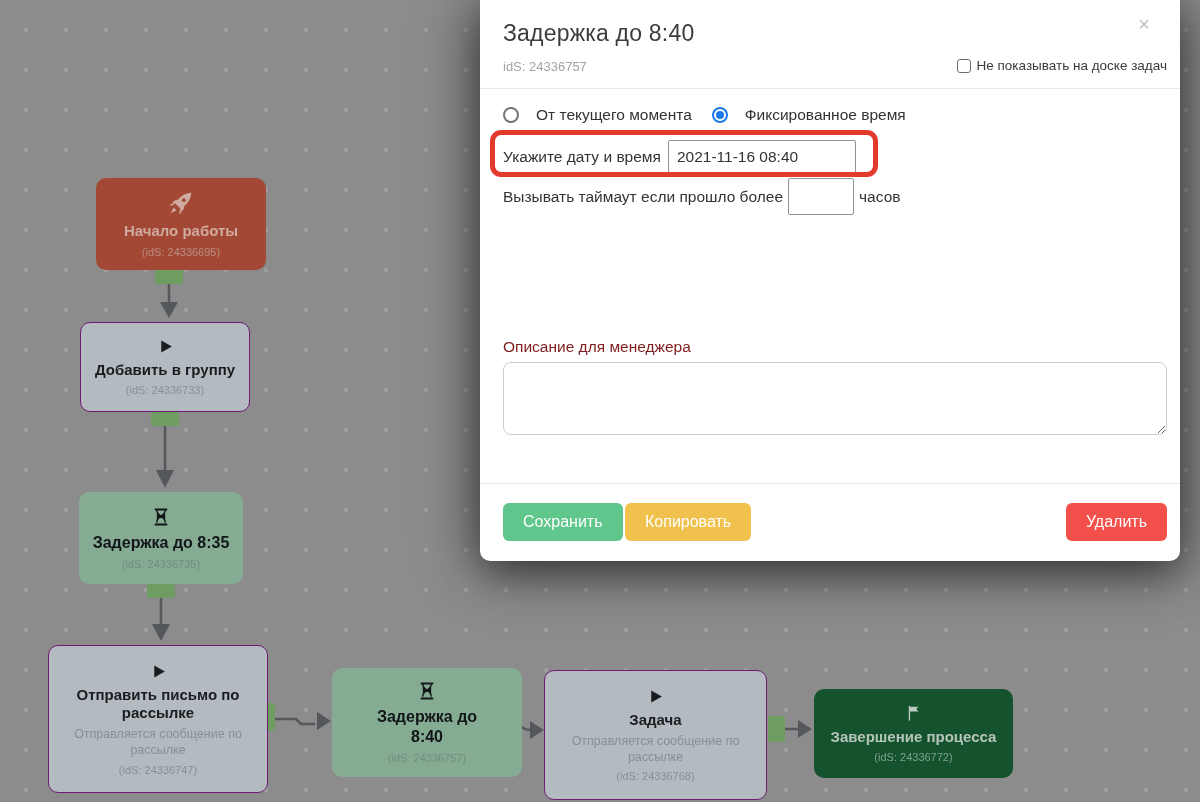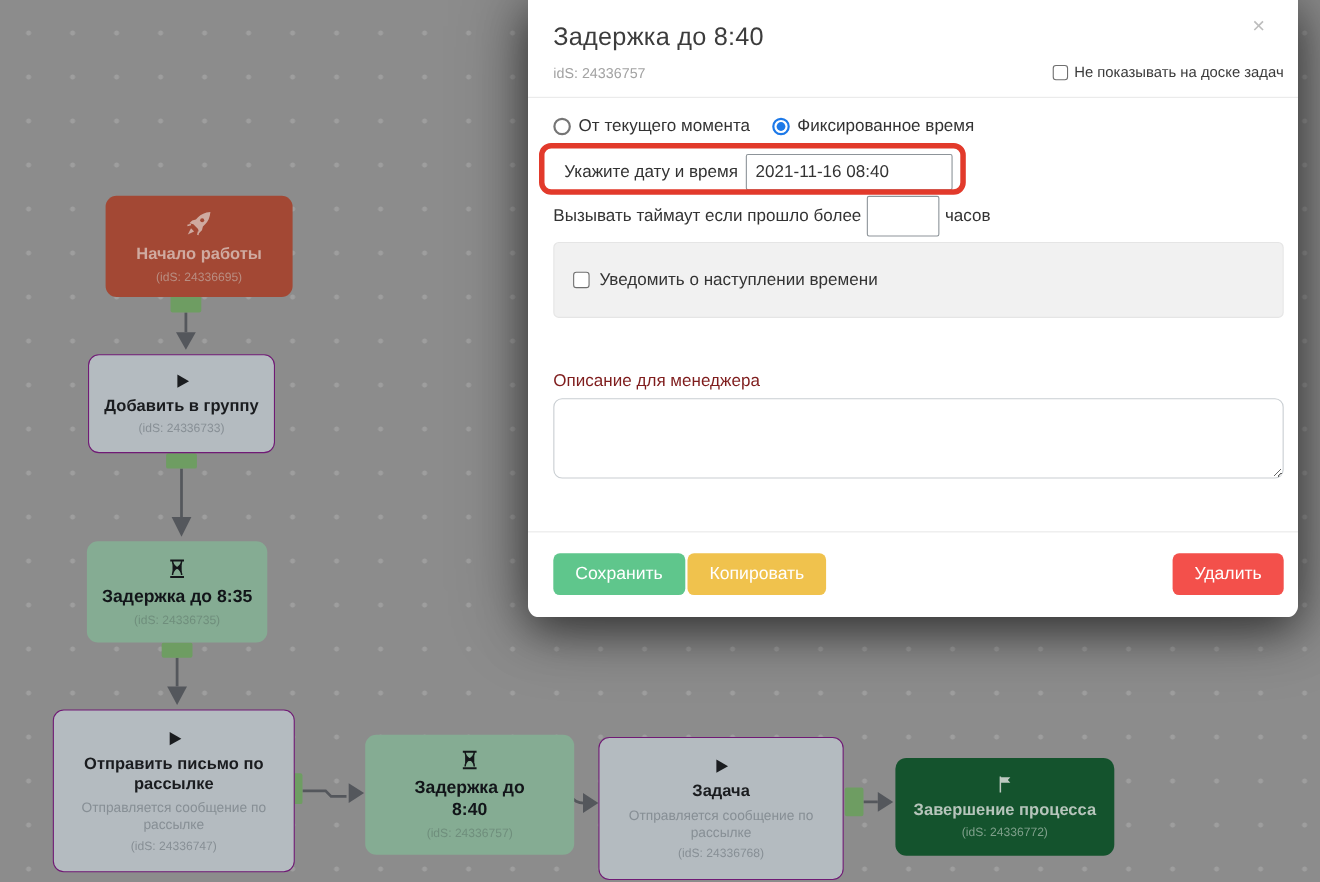--- a/index.html
+++ b/index.html
@@ -60,27 +60,27 @@
   .modal__title { position:absolute; left:23px; top:20px; font-size:23px; color:#3c3c3c; letter-spacing:.2px; }
   .modal__close { position:absolute; right:30px; top:14px; font-size:20px; color:#bdbdbd; cursor:pointer; line-height:1; }
   .modal__id { position:absolute; left:23px; top:59px; font-size:13px; color:#a3a3a3; }
   .hideboard { position:absolute; right:13px; top:58px; display:flex; align-items:center; gap:6px; cursor:pointer; }
   .hideboard__label { font-size:13.5px; color:#3b3b3b; }
   .checkbox { width:14px; height:14px; border:1.5px solid #6f6f6f; border-radius:3px; background:#fff; display:inline-block; flex:none; }
   .modal__divider { position:absolute; left:0; width:700px; border-top:1px solid #e9e9e9; }
   .d1 { top:88px; } .d2 { top:483px; }
 
   .radio-row { position:absolute; left:23px; top:106px; display:flex; align-items:center; gap:20px; }
-  .radio-opt { display:flex; align-items:center; gap:7px; cursor:pointer;justify-content:flex-end; }
+  .radio-opt { display:flex; align-items:center; gap:17px; cursor:pointer;justify-content:flex-end; }
   .radio-opt__label { font-size:15.5px; color:#333; }
   .radio { width:16px; height:16px; border-radius:50%; border:2px solid #757575; background:#fff; flex:none; position:relative; }
   .radio--selected { border-color:#1d79e8; }
   .radio--selected::after { content:""; position:absolute; left:2px; top:2px; width:8px; height:8px; border-radius:50%; background:#1d79e8; }
 
-  .date-row { position:absolute; left:23px; top:140px; display:flex; align-items:center; gap:7px;margin-left:10px; }
+  .date-row { position:absolute; left:23px; top:140px; display:flex; align-items:center; gap:7px; }
   .date-row__label, .timeout-row__label { font-size:15.5px; color:#333; white-space:nowrap; }
   .date-input { width:188px; height:33px; border:1px solid #8d9499; border-radius:2px; font-size:15.5px; color:#333; padding:0 8px; font-family:"Liberation Sans",sans-serif; background:#fff; }
   .annotation { position:absolute; left:10px; top:130px; width:388px; height:47px; border:5px solid #e23a2b; border-radius:11px; pointer-events:none; }
 
   .timeout-row { position:absolute; left:23px; top:178px; display:flex; align-items:center; gap:5px; }
   .timeout-input { width:66px; height:37px; border:1px solid #8d9499; border-radius:2px; font-size:15.5px; color:#333; padding:0 6px; font-family:"Liberation Sans",sans-serif; background:#fff; }
 
   .notify-panel { position:absolute; left:23px; top:220px; width:664px; height:69px; background:#f1f1f1; border:1px solid #e5e5e5; border-radius:5px; display:flex; align-items:center; padding-left:17px; }
   .notify-panel__inner { display:flex; align-items:center; gap:9px; cursor:pointer; }
   .notify-panel .checkbox { width:15px; height:15px; }
@@ -240,26 +240,20 @@
   </div>
 
   <div class="annotation"></div>
 
   <div class="timeout-row">
     <span class="timeout-row__label">Вызывать таймаут если прошло более</span>
     <input class="timeout-input" type="text" value="" style="">
     <span class="timeout-row__label">часов</span>
   </div>
 
-  <div class="notify-panel">
-    <div class="notify-panel__inner">
-      <span class="checkbox"></span>
-      <span class="notify-panel__label">Уведомить о наступлении времени</span>
-    </div>
-  </div>
 
   <div class="desc-label">Описание для менеджера</div>
   <textarea class="desc-textarea" style=""></textarea>
 
   <div class="modal__divider d2"></div>
 
   <button class="btn btn--save">Сохранить</button>
   <button class="btn btn--copy">Копировать</button>
   <button class="btn btn--delete">Удалить</button>
 </div>

